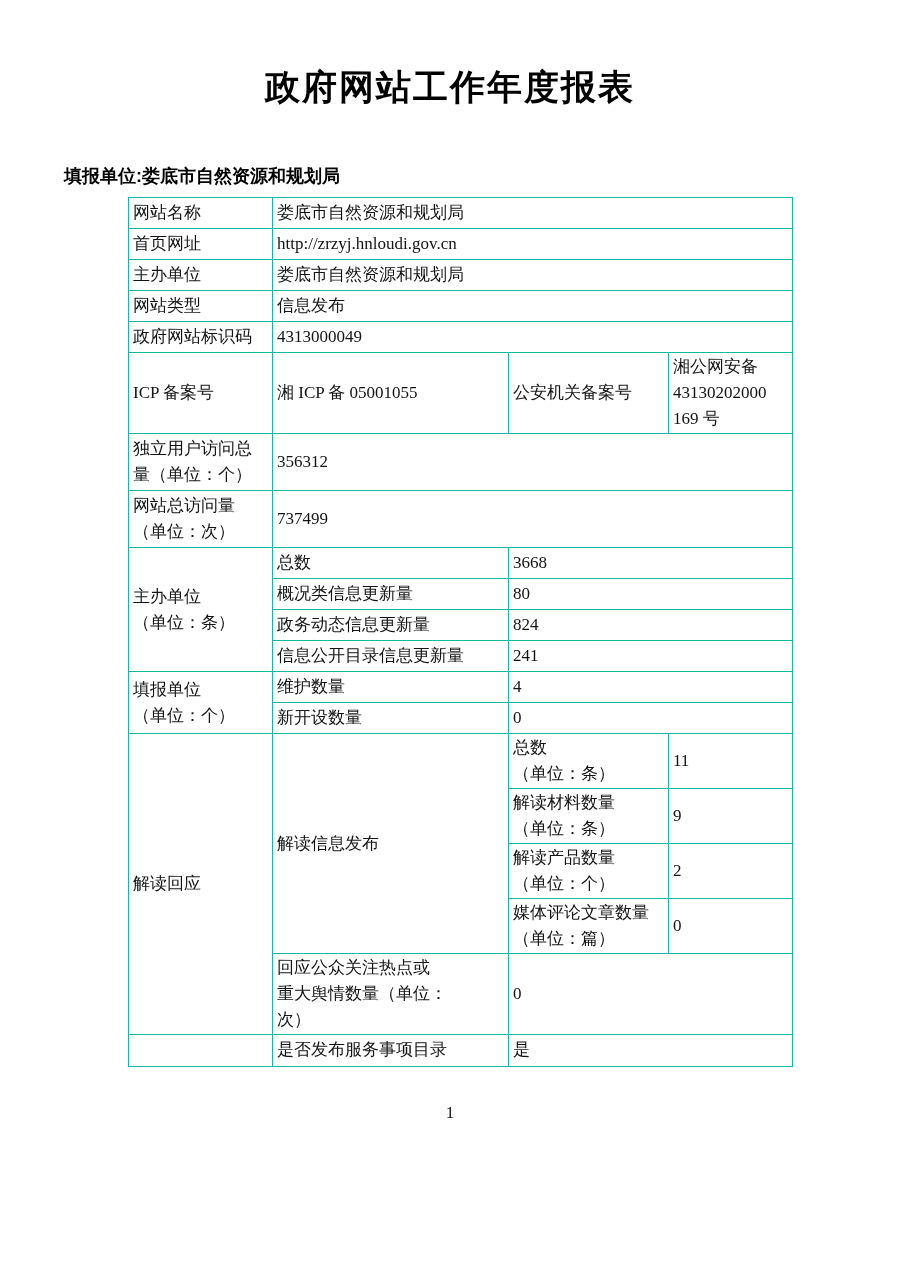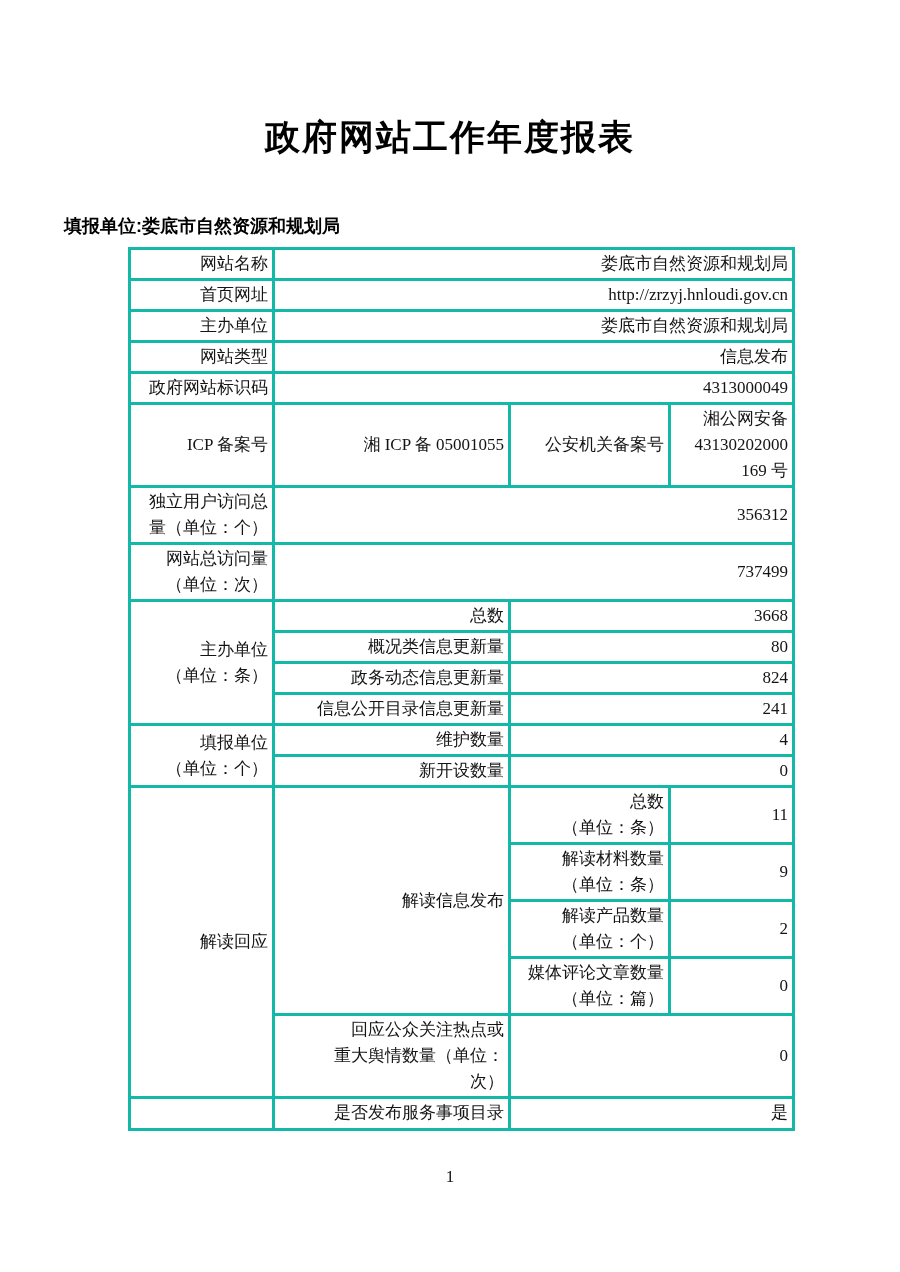--- a/index.html
+++ b/index.html
@@ -3,38 +3,38 @@
 <meta charset="utf-8">
 <style>
   * { margin:0; padding:0; box-sizing:border-box; }
   html,body { background:#ffffff; }
   .page {
     width:900px; height:1272px; margin:0 auto; background:#ffffff;
     color:#141414; font-family:"Liberation Serif","DejaVu Serif",serif;
     overflow:hidden; position:relative;
   }
   .doc-title {
-    padding-top:114px; text-align:center;
+    padding-top:64px; text-align:center;
     font-family:"Liberation Sans","DejaVu Sans",sans-serif;
     font-weight:bold; font-size:35px; letter-spacing:2px; color:#000;
   }
   .doc-subtitle {
     margin-top:40px; text-align:center;
     font-size:19px; letter-spacing:3px; color:#000;
   }
   .report-unit {
     margin:53px 0 9px 64px;
     font-family:"Liberation Sans","DejaVu Sans",sans-serif;
     font-weight:bold; font-size:18px; color:#000;
   }
   table.report {
     margin-left:128px; width:664px; border-collapse:collapse; table-layout:fixed;
   }
   table.report td {
-    border:3px solid #14b8a6; text-align:right; vertical-align:middle;
+    border:1px solid #14b8a6; text-align:left; vertical-align:middle;
     font-size:17px; line-height:26px; white-space:pre-line; padding:1px 4px;
     color:#141414;
   }
   col.cA { width:144px; } col.cB { width:236px; }
   col.cC { width:160px; } col.cD { width:124px; }
   tr.h31 td { height:31px; } tr.h32 td { height:32px;font-family:Liberation Mono, monospace; }
   tr.h52 td { height:52px; } tr.h57 td { height:57px; }
   tr.h77 td { height:77px; } tr.h80 td { height:80px; }
   .page-num { margin-top:36px; text-align:center; font-size:17px; color:#141414; }
 </style>

